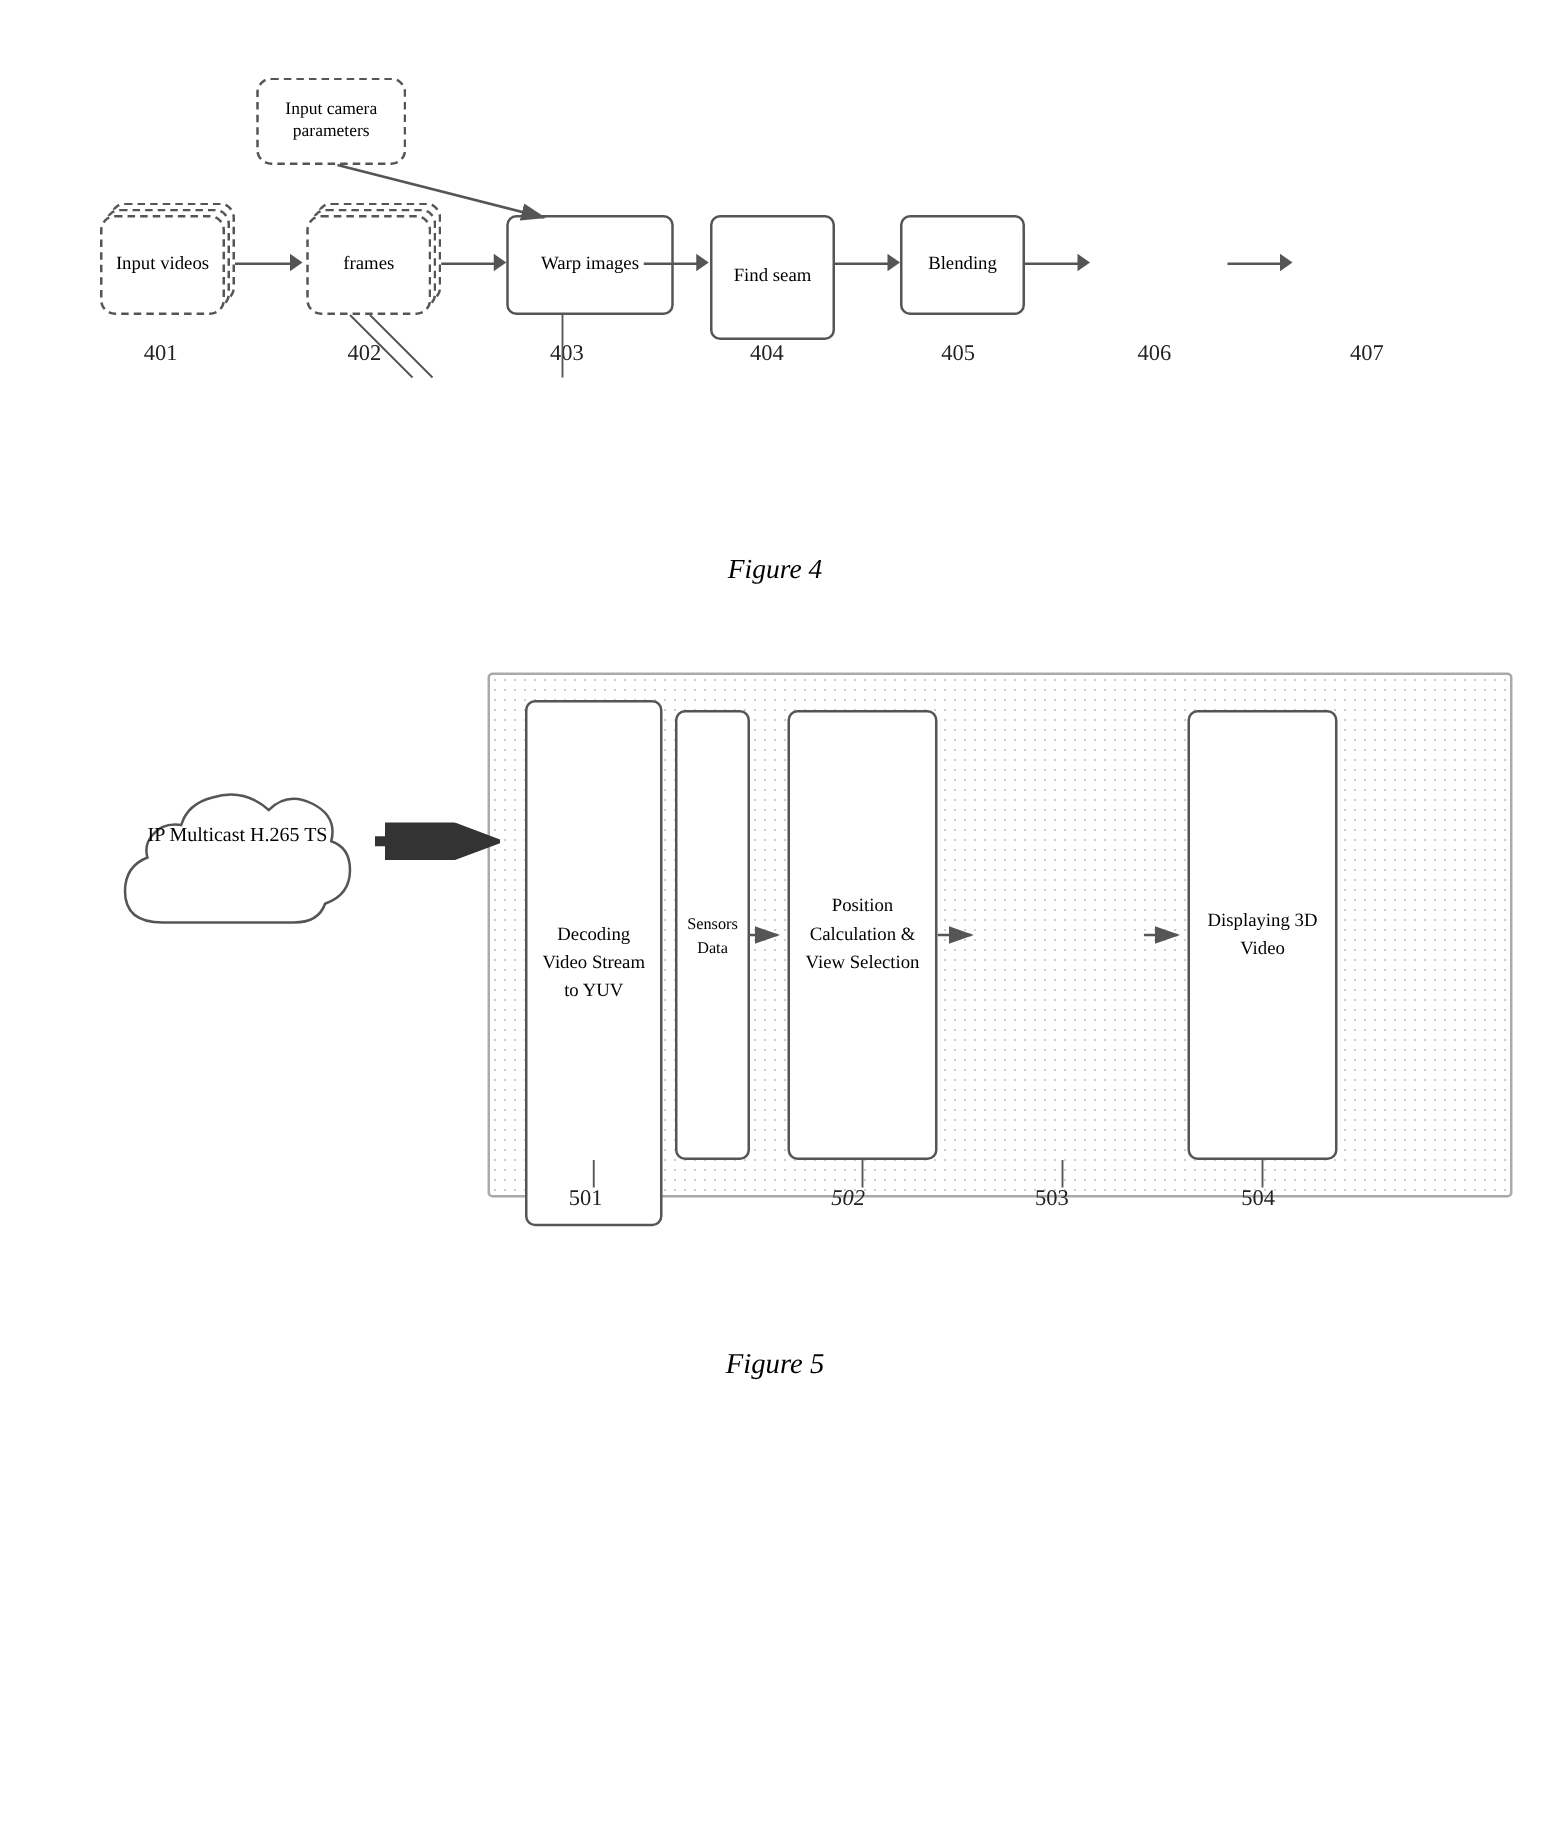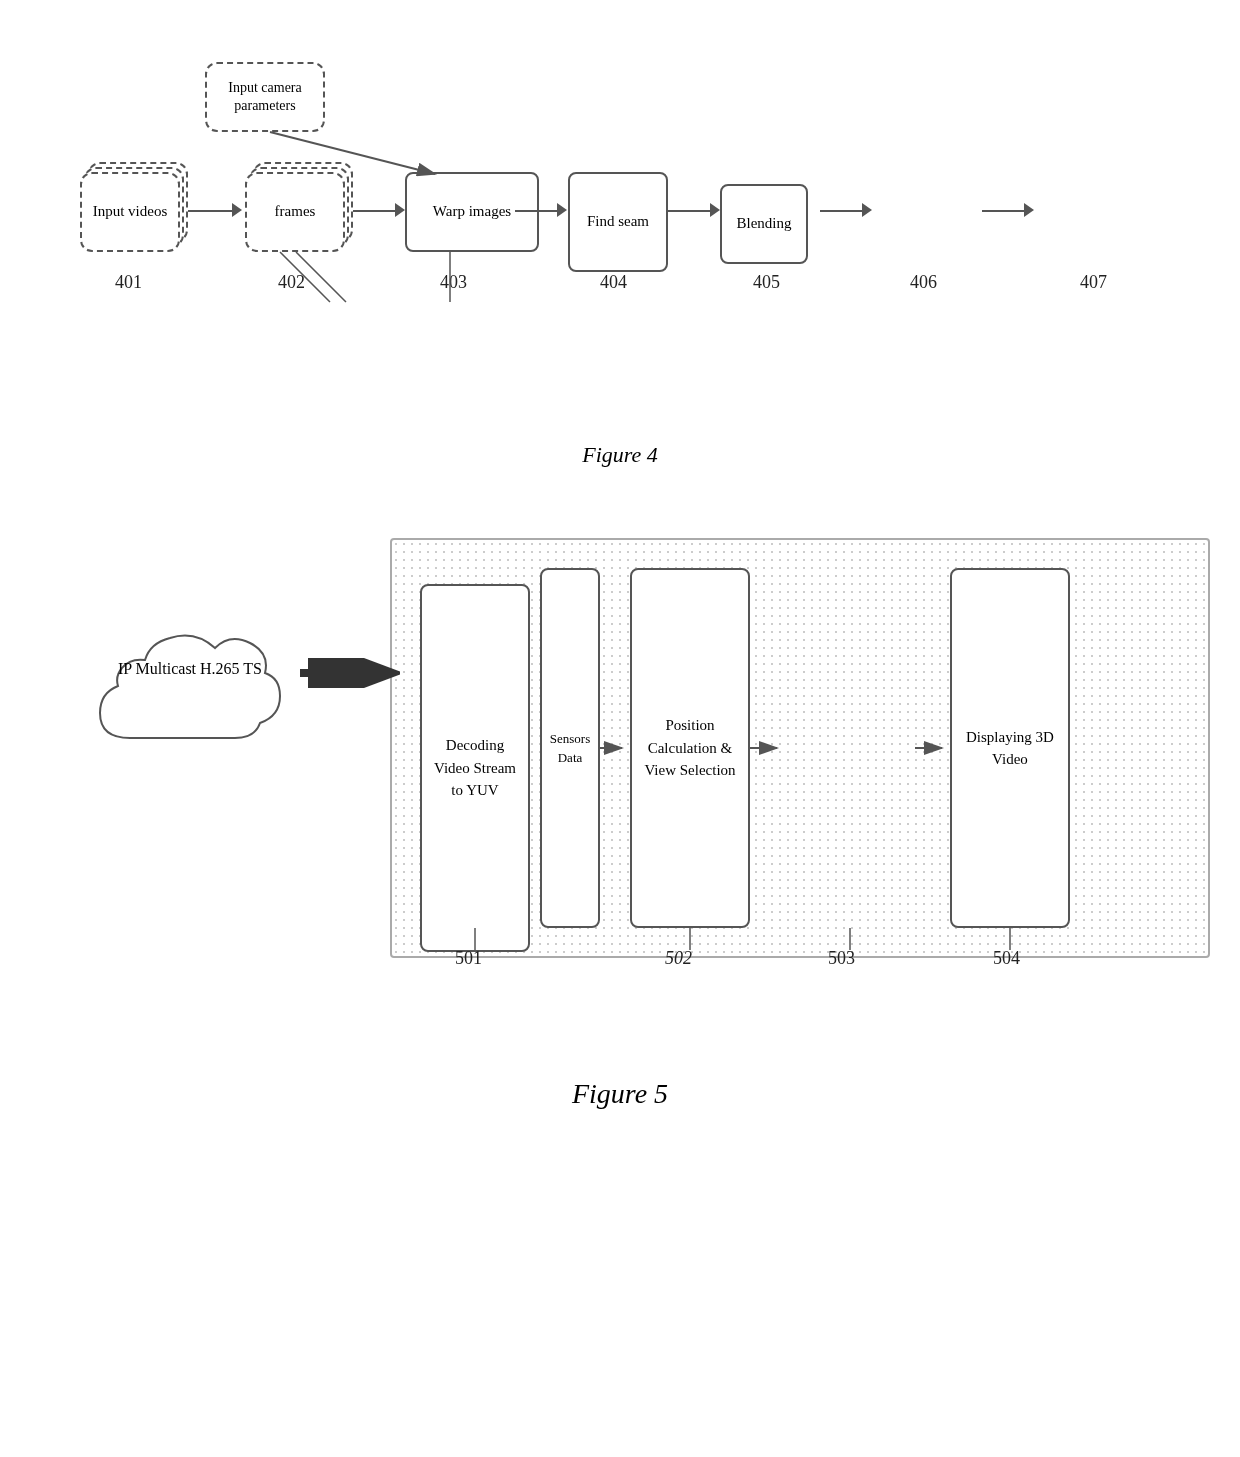--- a/index.html
+++ b/index.html
@@ -107,21 +107,21 @@
     
     .figure5-area {
       position: relative;
       width: 100%;
       height: 560px;
       margin-top: 20px;
     }
 
     .fig5-caption {
       text-align: center;
-      font-size: 28px;
+      font-size: 23px;
       margin-top: 10px;
       font-style: italic;
     }
 
     
     .dotted-panel {
       position: absolute;
       border: 2px solid #aaa;
       border-radius: 4px;
       background-image: radial-gradient(circle, #ccc 1px, transparent 1px);
@@ -212,21 +212,21 @@
     <div class="solid-box" style="left:508px; top:120px; width:100px; height:100px;">
       <span>Find seam</span>
     </div>
     <div class="ref-label" style="left:540px; top:220px;">
       <span>404</span>
     </div>
 
     <div style="position:absolute; left:608px; top:158px; width:48px; height:2px; background:#555;"></div>
     <div style="position:absolute; left:650px; top:151px; width:0; height:0; border-left:10px solid #555; border-top:7px solid transparent; border-bottom:7px solid transparent;"></div>
 
-    <div class="solid-box" style="left:660px; top:132px; width:88px; height:80px;">
+    <div class="solid-box" style="left:660px; top:120px; width:100px; height:80px;">
       <span>Blending</span>
     </div>
     <div class="ref-label" style="left:693px; top:220px;">
       <span>405</span>
     </div>
 
     <div style="position:absolute; left:760px; top:158px; width:48px; height:2px; background:#555;"></div>
     <div style="position:absolute; left:802px; top:151px; width:0; height:0; border-left:10px solid #555; border-top:7px solid transparent; border-bottom:7px solid transparent;"></div>
 
     <div class="ref-label" style="left:850px; top:220px;">
@@ -282,21 +282,21 @@
 
     <svg style="position:absolute; left:240px; top:150px; width:100px; height:30px; pointer-events:none;">
       <defs>
         <marker id="arrowhead2" markerWidth="12" markerHeight="9" refX="10" refY="4.5" orient="auto">
           <polygon points="0 0, 12 4.5, 0 9" fill="#333"></polygon>
         </marker>
       </defs>
       <line x1="0" y1="15" x2="88" y2="15" stroke="#333" stroke-width="8" marker-end="url(#arrowhead2)"></line>
     </svg>
 
-    <div class="tall-box" style="left:360px; top:76px; width:110px; height:368px;">
+    <div class="tall-box" style="left:360px; top:52px; width:110px; height:421px;">
       <span>Decoding Video Stream to YUV</span>
     </div>
     <div class="ref-label" style="left:395px; top:440px;">
       <span>501</span>
     </div>
 
     <div class="tall-box" style="left:480px; top:60px; width:60px; height:360px; font-size:13px;">
       <span>Sensors Data</span>
     </div>
 

